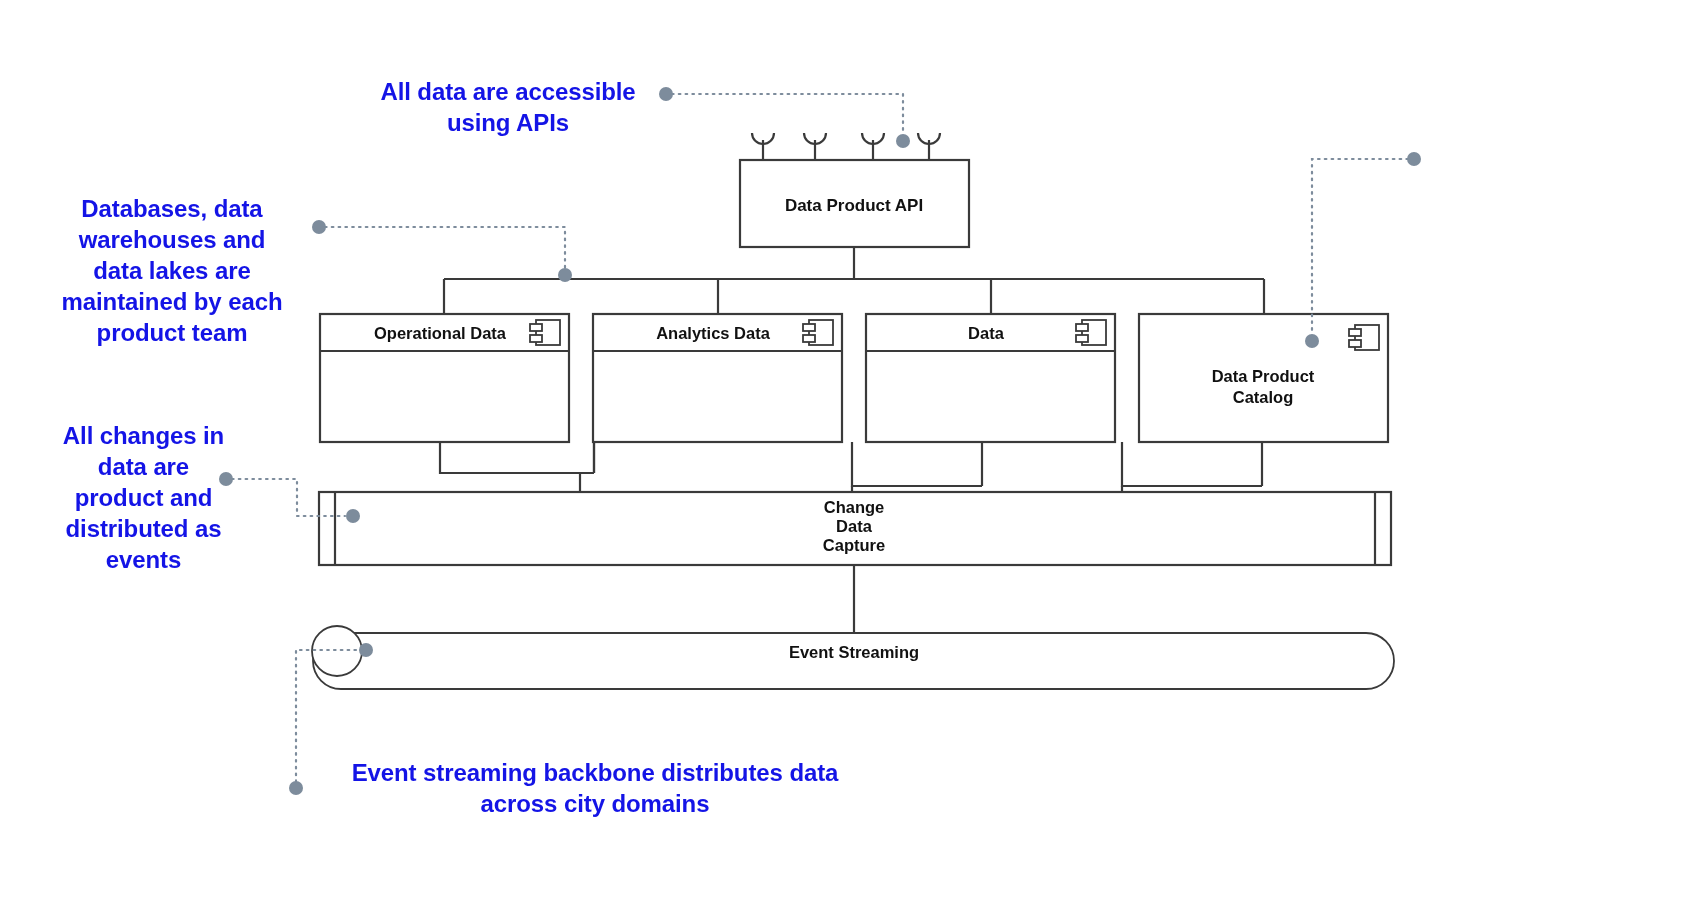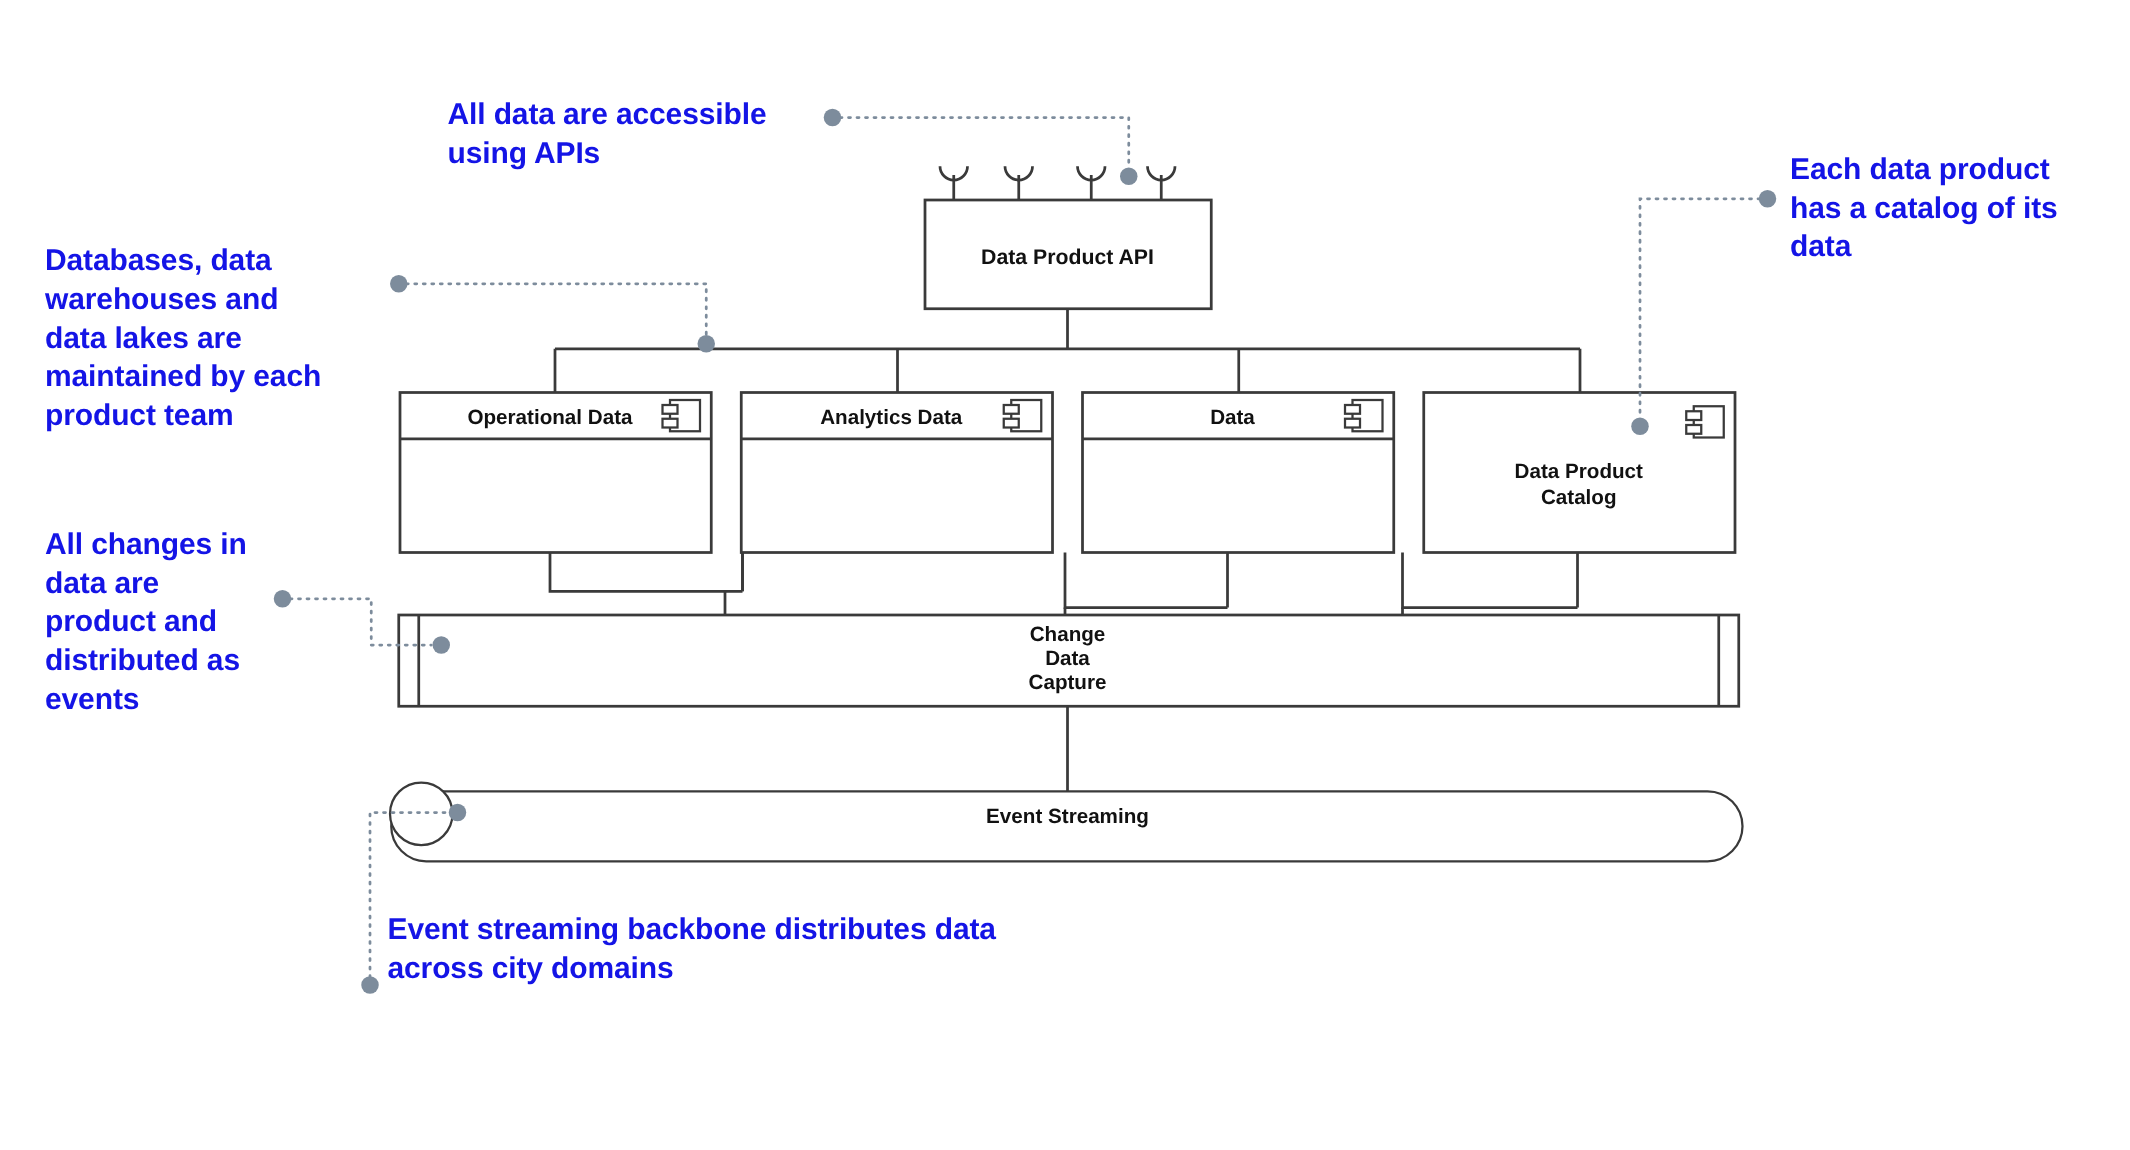--- a/index.html
+++ b/index.html
@@ -27,20 +27,21 @@
   }
   .ann {
     position: absolute;
     color: #1414e6;
     font-family: "Liberation Sans", sans-serif;
     font-weight: bold;
     font-size: 24px;
     line-height: 31px;
     letter-spacing: -0.1px;
     white-space: pre-line;
+    text-align: center;
   }
   .node-label {
     font-family: "Liberation Sans", sans-serif;
     font-weight: bold;
     fill: #111111;
     text-anchor: middle;
   }
   .node-label-sm { font-size: 16.5px; }
   .node-label-md { font-size: 17px; }
   .leader { stroke: #7d8c9c; stroke-width: 2.2; fill: none; stroke-dasharray: 1.6 5.2; stroke-linecap: round; }
@@ -203,26 +204,23 @@
 
   <div class="ann" style="left:358px; top:76px; width:300px;">All data are accessible
 using APIs</div>
 
   <div class="ann" style="left:36px; top:193px; width:272px;">Databases, data
 warehouses and
 data lakes are
 maintained by each
 product team</div>
 
-  <div class="ann" style="left:1432px; top:120px; width:250px;">Each data product
-has a catalog of its
-data</div>
 
   <div class="ann" style="left:36px; top:420px; width:215px;">All changes in
 data are
 product and
 distributed as
 events</div>
 
-  <div class="ann" style="left:310px; top:728px; width:570px;">Event streaming backbone distributes data
+  <div class="ann" style="left:310px; top:757px; width:570px;">Event streaming backbone distributes data
 across city domains</div>
 
 </div>
 
 </body></html>

